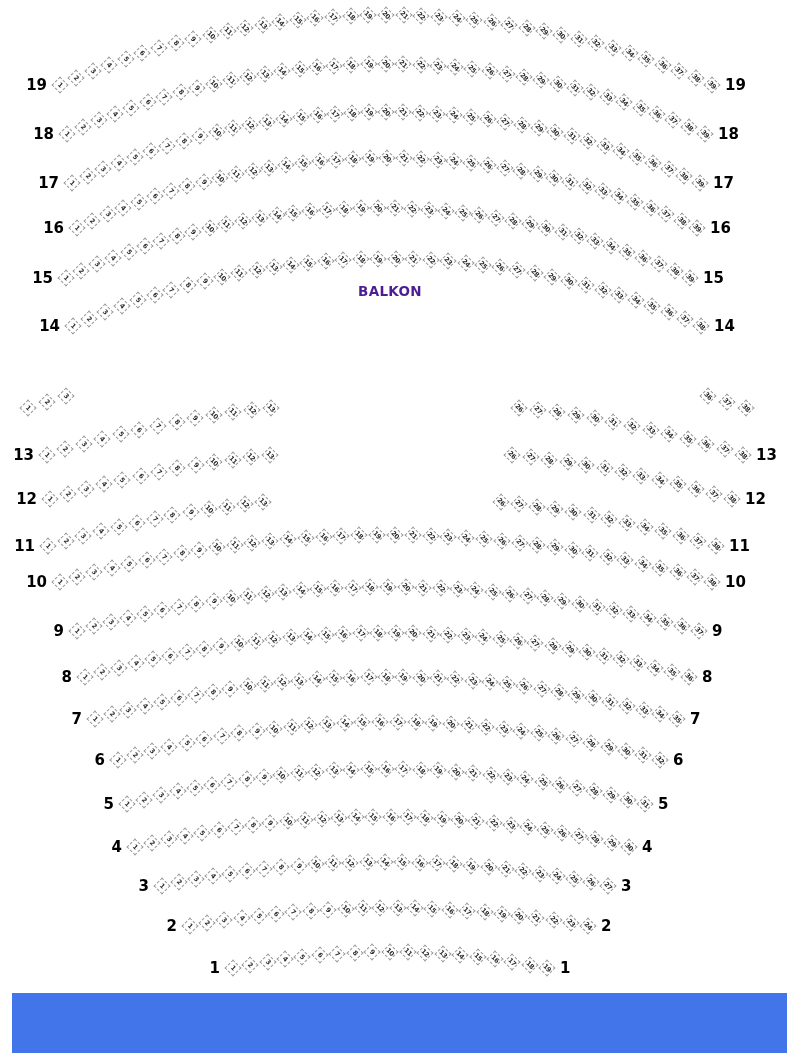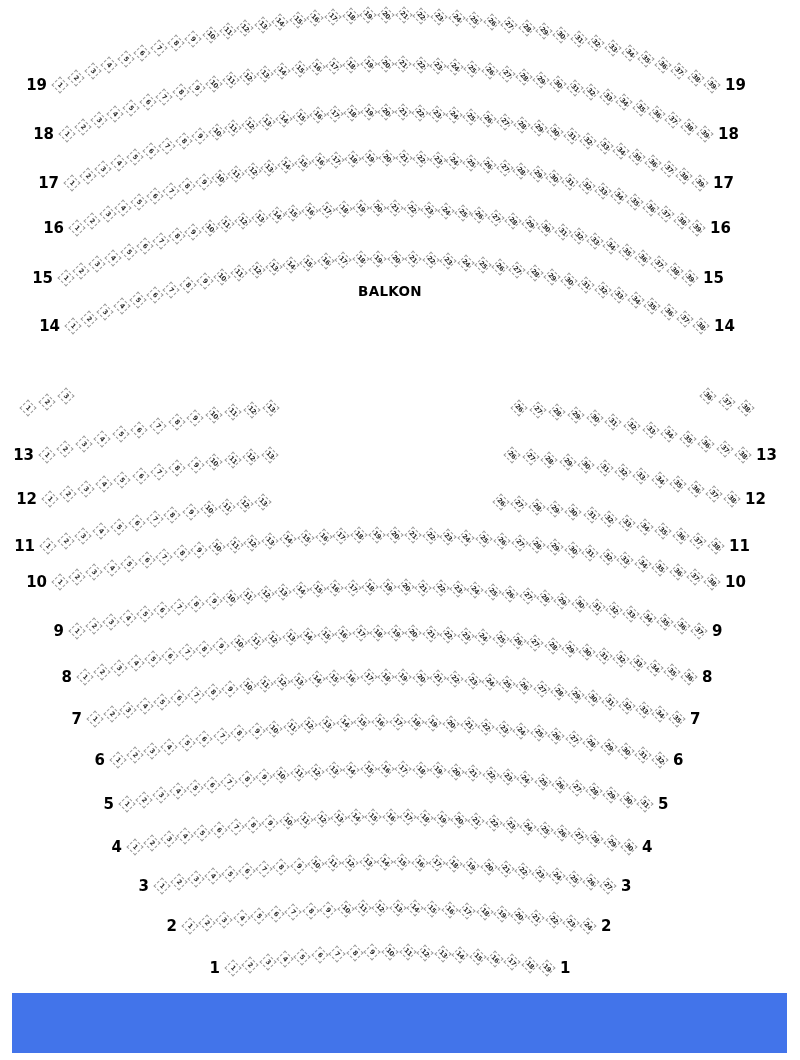--- a/index.html
+++ b/index.html
@@ -19,21 +19,21 @@
     font-size:6.5px;font-weight:700;line-height:1;letter-spacing:-0.5px;
     color:#2b2b2b;user-select:none;
   }
   .row-label{
     position:absolute;font-weight:700;font-size:15px;color:#000000;
     white-space:nowrap;transform:translate(0,-50%);line-height:1;
   }
   .row-label.left{transform:translate(-100%,-50%)}
   .balkon-label{
     position:absolute;left:390px;top:291px;transform:translate(-50%,-50%);
-    font-weight:700;font-size:13.5px;color:#000000;letter-spacing:0.3px;
+    font-weight:700;font-size:13.5px;color:#4c1d95;letter-spacing:0.3px;
   }
   .stage{
     position:absolute;left:12px;top:993px;width:775px;height:60px;
     background:#4274EA;
   }
 </style>
 </head>
 <body>
 
 <div id="seatmap">

